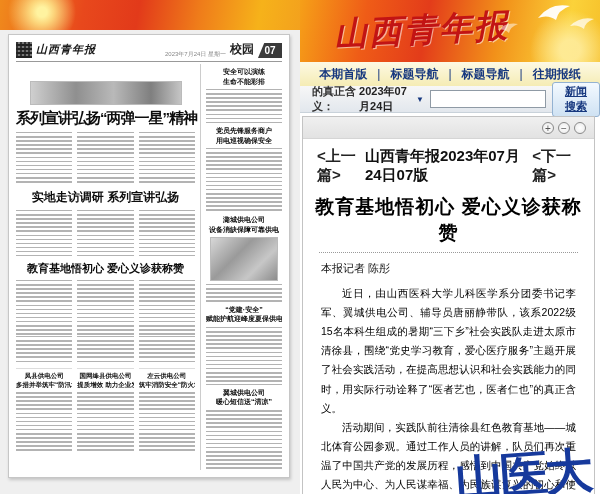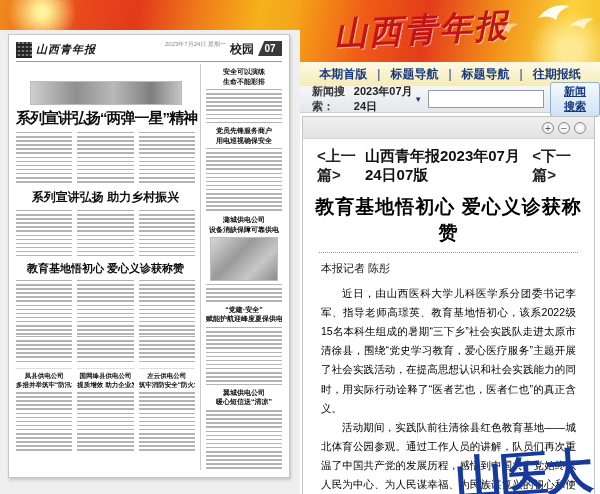--- a/index.html
+++ b/index.html
@@ -107,21 +107,21 @@
   .qr{
     width:16px;height:16px;margin-right:4px;
     background:
       repeating-linear-gradient(0deg,#222 0 2px,transparent 2px 4px),
       repeating-linear-gradient(90deg,#333 0 2px,#777 2px 4px);
   }
   .mini-logo{
     font-family:"DejaVu Serif","Liberation Serif",serif;font-style:italic;
     font-weight:bold;font-size:11px;color:#1a1a1a;letter-spacing:1px;white-space:nowrap;
   }
-  .mast-right{margin-left:auto;display:flex;align-items:flex-start;gap:4px;}
+  .mast-right{margin-left:auto;display:flex;align-items:flex-end;gap:4px;}
   .mast-info{font-size:6px;color:#888;text-align:right;line-height:1.2;white-space:nowrap;}
   .section-name{font-size:12px;font-weight:bold;color:#222;font-family:"Liberation Serif",serif;}
   .pageno{
     width:24px;height:15px;background:#3a3a3a;color:#fff;font-weight:bold;
     font-size:10px;text-align:center;line-height:15px;
     clip-path:polygon(26% 0,100% 0,100% 100%,0 100%);
   }
   .page-body{display:flex;margin-top:4px;height:calc(100% - 28px);align-items:center;}
   .m-main{flex:1;padding-right:5px;min-width:0;}
   .m-side{width:76px;border-left:1px solid #ccc;padding-left:5px;flex:none;}
@@ -162,21 +162,21 @@
     </div>
     <div class="page-body">
       <div class="m-main">
         <div class="m-photo"></div>
         <div class="hl1">系列宣讲弘扬“两弹一星”精神</div>
         <div class="cols3" style="height:52px">
           <div class="fake"></div>
             <div class="fake"></div>
             <div class="fake"></div>
         </div>
-        <div class="hl2">系列宣讲弘扬 助力乡村振兴</div>
+        <div class="hl2">实地走访调研 系列宣讲弘扬</div>
         <div class="cols3" style="height:46px">
           <div class="fake"></div>
             <div class="fake"></div>
             <div class="fake"></div>
         </div>
         <div class="hl3">教育基地悟初心 爱心义诊获称赞</div>
         <div class="cols3" style="height:56px">
           <div class="fake"></div>
             <div class="fake"></div>
             <div class="fake"></div>
@@ -230,21 +230,21 @@
   <div class="navbar">
     <span class="nav-item">本期首版</span>
     <span class="sep">|</span>
     <span class="nav-item">标题导航</span>
     <span class="sep">|</span>
     <span class="nav-item">标题导航</span>
     <span class="sep">|</span>
     <span class="nav-item">往期报纸</span>
   </div>
   <div class="daterow">
-    <span class="lbl">新闻搜索：</span>
+    <span class="lbl">的真正含义：</span>
     <span class="dateval">2023年07月24日</span>
     <span class="dd-arrow">▼</span>
     <input type="text" value="" style="">
     <button class="search-btn">新闻搜索</button>
   </div>
 
   <div class="article-panel">
     <div class="toolbar">
       <span class="tb-icon">+</span>
       <span class="tb-icon">−</span>
@@ -252,20 +252,20 @@
     </div>
     <div class="art-nav">
       <span class="pn">&lt;上一篇&gt;</span>
       <span class="src">山西青年报2023年07月24日07版</span>
       <span class="pn">&lt;下一篇&gt;</span>
     </div>
     <div class="art-title">教育基地悟初心 爱心义诊获称赞</div>
     <div class="dotline"></div>
     <div class="art-author">本报记者 陈彤</div>
     <div class="art-body">
-      <p>近日，由山西医科大学儿科医学系分团委书记李军、指导老师高璟英、教育基地悟初心，该系2022级15名本科生组成的暑期“三下乡”社会实践队走进太原市清徐县，围绕“党史学习教育，爱心医疗服务”主题开展了社会实践活动，在提高思想认识和社会实践能力的同时，用实际行动诠释了“医者艺也，医者仁也”的真正含义。</p>
+      <p>近日，由山西医科大学儿科医学系分团委书记李军、翼城供电公司、辅导员唐丽静带队，该系2022级15名本科生组成的暑期“三下乡”社会实践队走进太原市清徐县，围绕“党史学习教育，爱心医疗服务”主题开展了社会实践活动，在提高思想认识和社会实践能力的同时，用实际行动诠释了“医者艺也，医者仁也”的真正含义。</p>
       <p>活动期间，实践队前往清徐县红色教育基地——城北体育公园参观。通过工作人员的讲解，队员们再次重温了中国共产党的发展历程，感悟到中国共产党始终以人民为中心、为人民谋幸福、为民族谋复兴的初心和使命。</p>
       <p>实践队还走进东湖社区，开展了爱心医疗志愿服务，进行常见疾病问诊、血压测量、血糖测量等，及时发现健康隐患，强化社区居民的卫生健康意识。带队老师详细耐心地听取了居民的病况并了解其以往病史，一丝不苟问诊，并给出合理的诊疗建议。</p>
 
     </div>
     <div class="watermark">山医大</div>
   </div>
 </div>
 
 </body></html>

